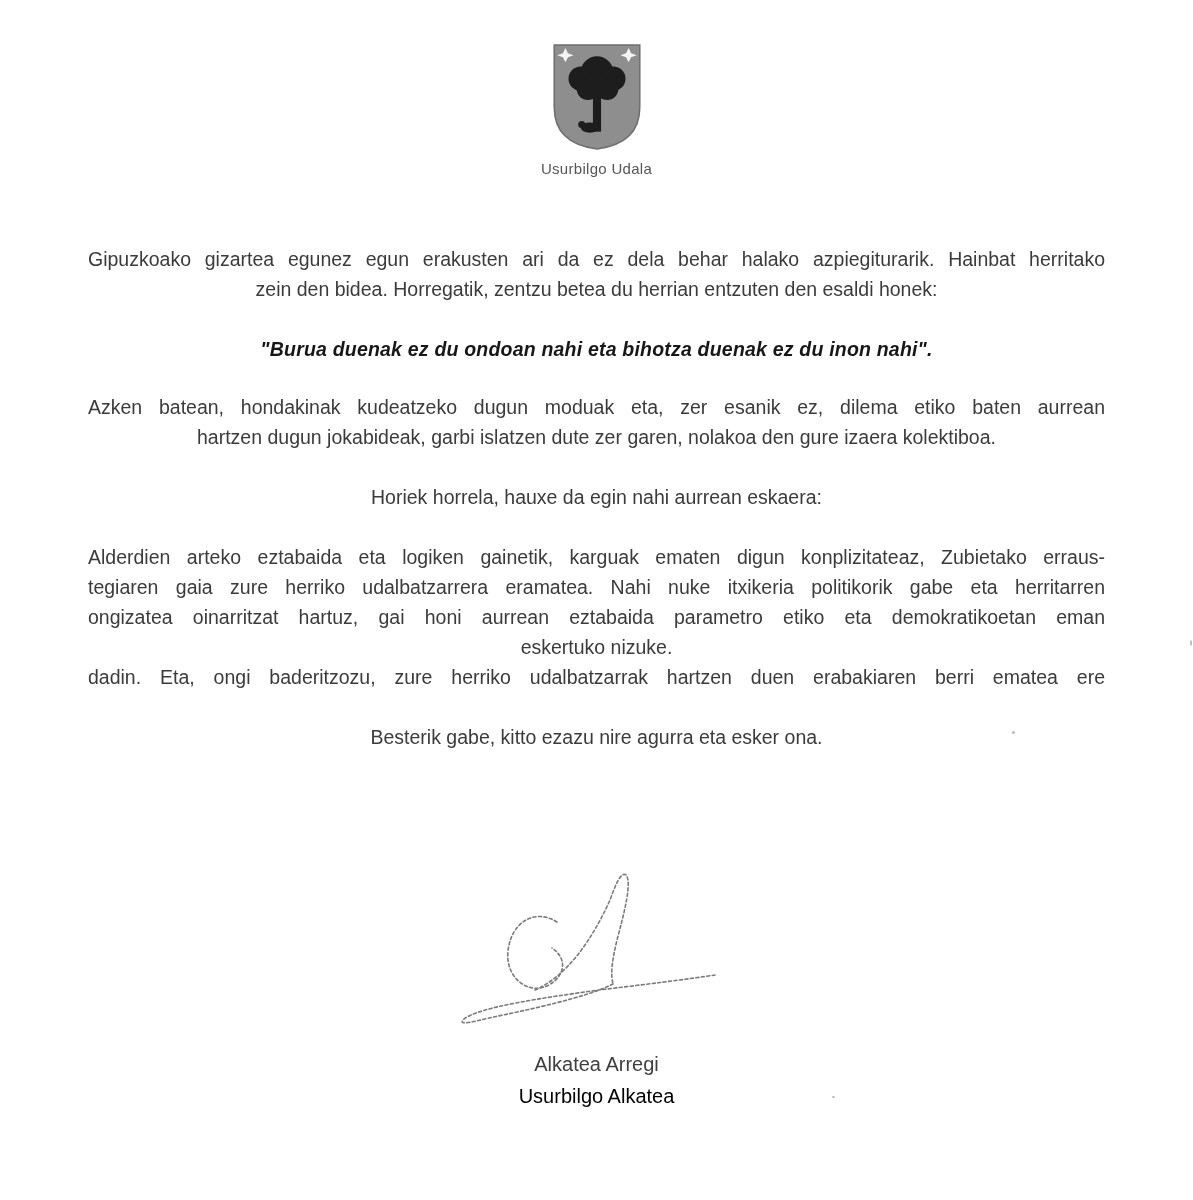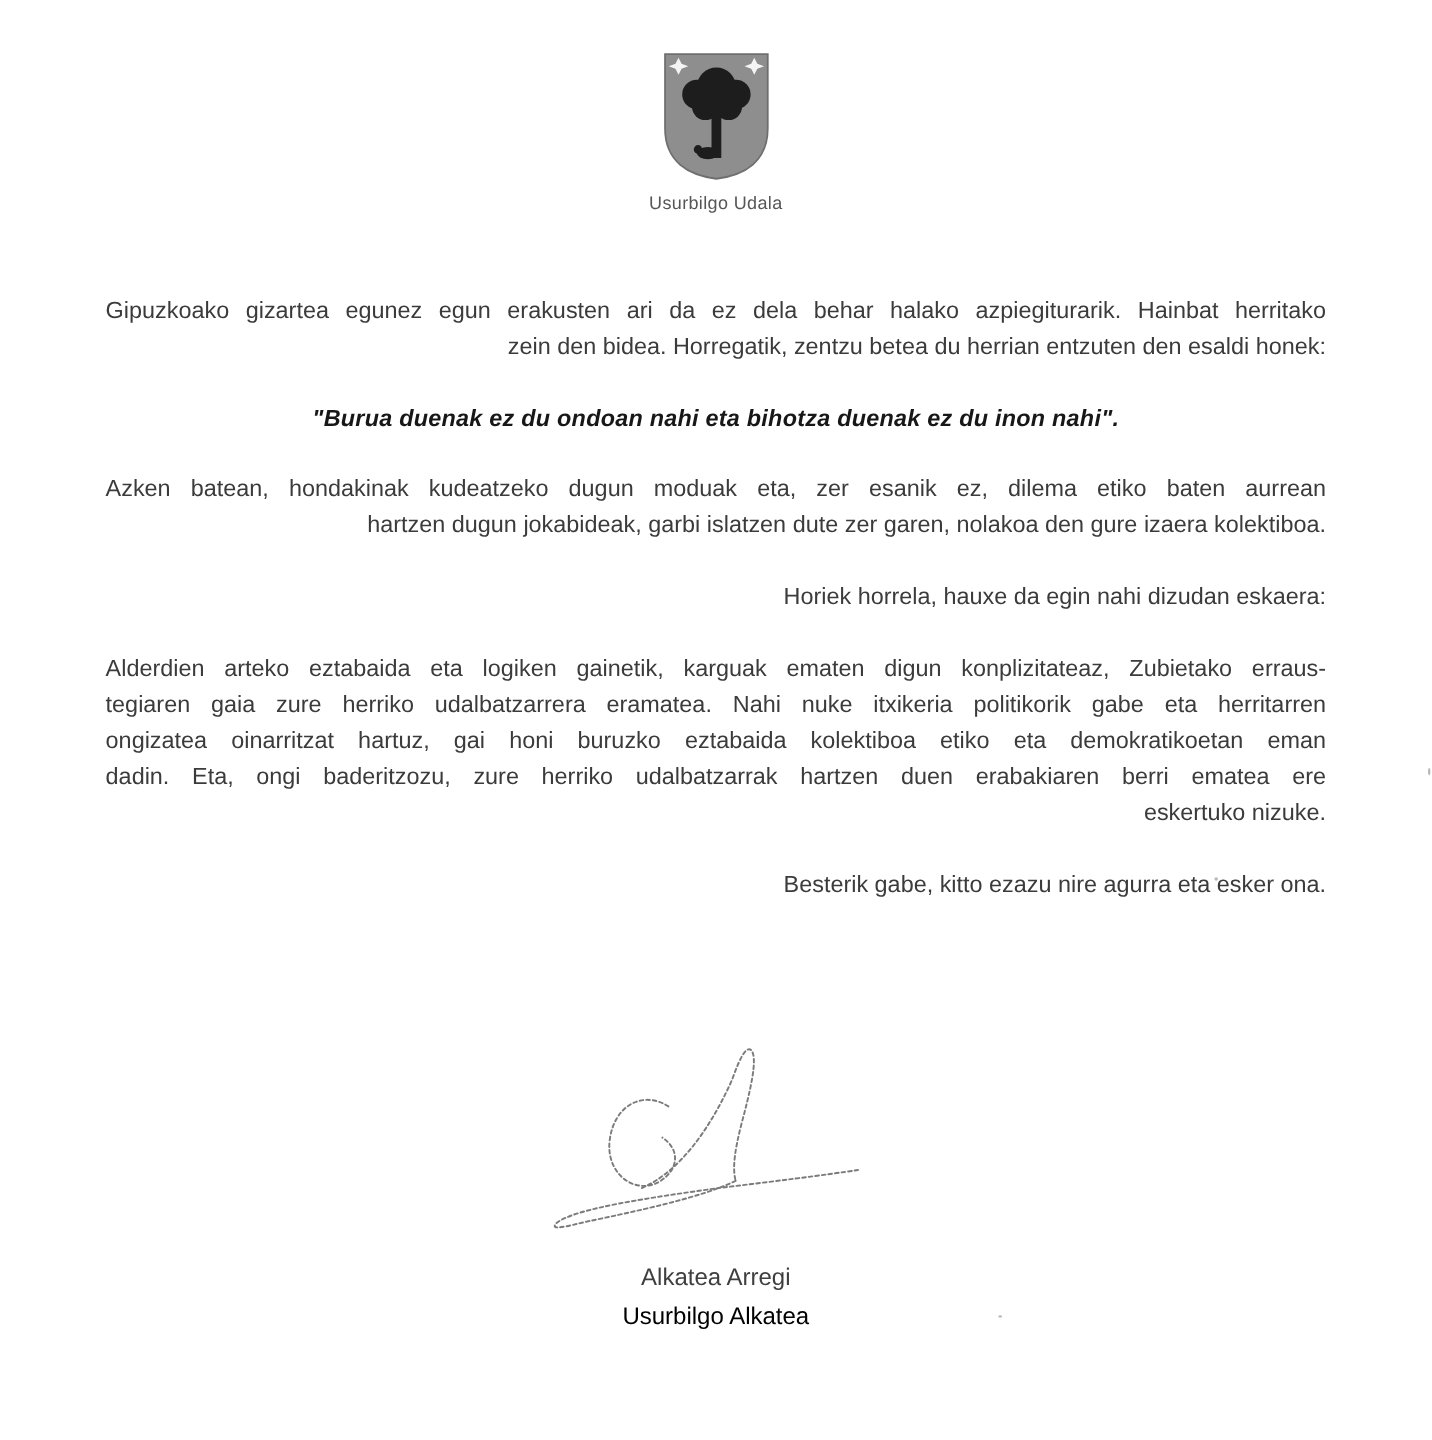--- a/index.html
+++ b/index.html
@@ -27,21 +27,21 @@
   .letter-body {
     position: absolute;
     left: 88px;
     right: 88px;
     top: 244px;
     color: #3b3b3b;
     font-size: 19.5px;
     line-height: 30px;
   }
   .paragraph { margin: 0 0 30px 0; }
-  .line { text-align: right; }
+  .line { text-align: center; }
   .line.just { text-align: justify; text-align-last: justify; }
   .quote {
     margin: 0 0 28px 0;
     text-align: center;
     font-weight: bold;
     font-style: italic;
     color: #171717;
     font-size: 19.5px;
     letter-spacing: 0.2px;
   }
@@ -103,28 +103,28 @@
       <div class="paragraph">
         <div class="line just">Gipuzkoako gizartea egunez egun erakusten ari da ez dela behar halako azpiegiturarik. Hainbat herritako</div>
         <div class="line">zein den bidea. Horregatik, zentzu betea du herrian entzuten den esaldi honek:</div>
       </div>
       <div class="quote">"Burua duenak ez du ondoan nahi eta bihotza duenak ez du inon nahi".</div>
       <div class="paragraph">
         <div class="line just">Azken batean, hondakinak kudeatzeko dugun moduak eta, zer esanik ez, dilema etiko baten aurrean</div>
         <div class="line">hartzen dugun jokabideak, garbi islatzen dute zer garen, nolakoa den gure izaera kolektiboa.</div>
       </div>
       <div class="paragraph">
-        <div class="line">Horiek horrela, hauxe da egin nahi dizudan eskaera:</div>
+        <div class="line">Horiek horrela, hauxe da egin nahi aurrean eskaera:</div>
       </div>
       <div class="paragraph">
         <div class="line just">Alderdien arteko eztabaida eta logiken gainetik, karguak ematen digun konplizitateaz, Zubietako erraus-</div>
         <div class="line just">tegiaren gaia zure herriko udalbatzarrera eramatea. Nahi nuke itxikeria politikorik gabe eta herritarren</div>
-        <div class="line just">ongizatea oinarritzat hartuz, gai honi buruzko eztabaida kolektiboa etiko eta demokratikoetan eman</div>
+        <div class="line just">ongizatea oinarritzat hartuz, gai honi aurrean eztabaida parametro etiko eta demokratikoetan eman</div>
+        <div class="line">eskertuko nizuke.</div>
         <div class="line just">dadin. Eta, ongi baderitzozu, zure herriko udalbatzarrak hartzen duen erabakiaren berri ematea ere</div>
-        <div class="line">eskertuko nizuke.</div>
       </div>
       <div class="paragraph">
         <div class="line">Besterik gabe, kitto ezazu nire agurra eta esker ona.</div>
       </div>
     </div>
 
   <div class="signature-area">
     <svg width="380" height="180" viewBox="0 0 360 180">
       <g fill="none" stroke-width="1.6" stroke-linecap="round" stroke-dasharray="3 2.5" stroke="#7b7b7b">
 

